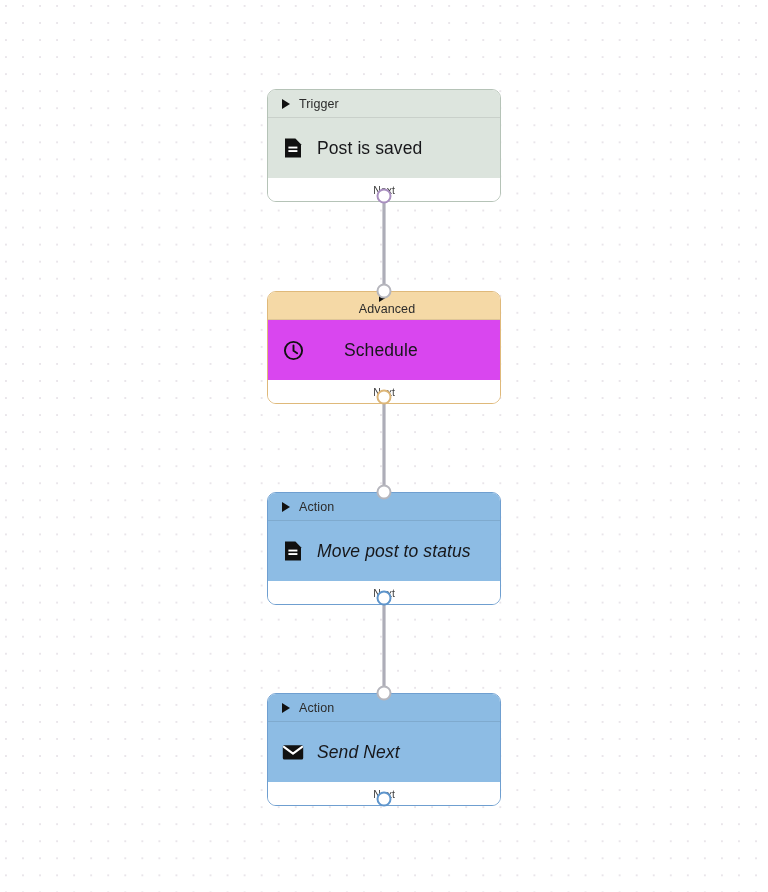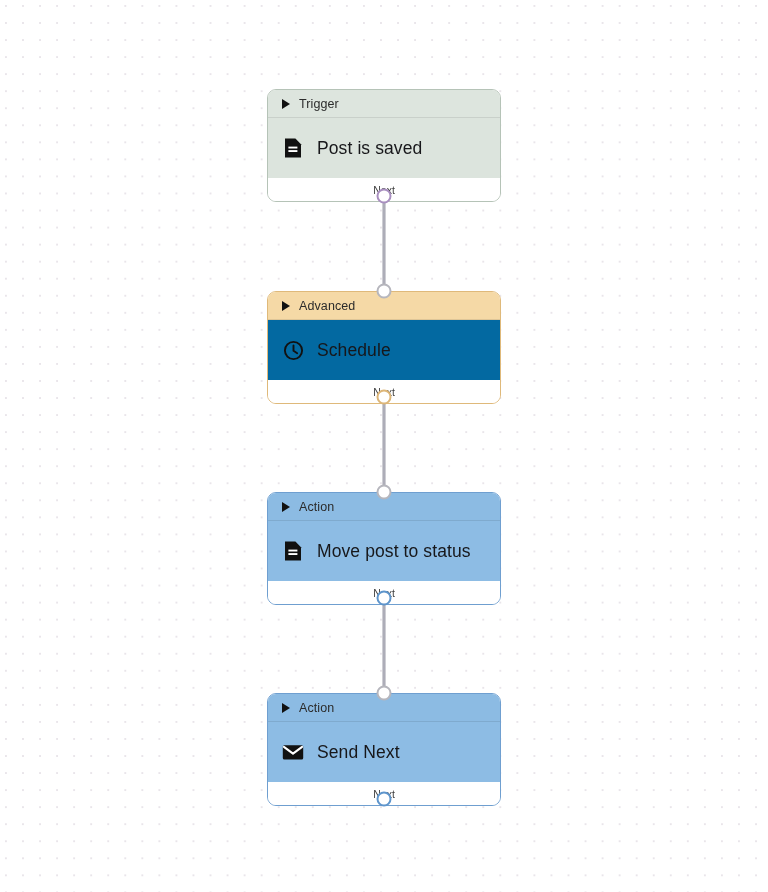--- a/index.html
+++ b/index.html
@@ -105,26 +105,26 @@
     color: #3d3d3d;
     box-sizing: border-box;
   }
 
   
   .node.theme-trigger  { border-color: #b5c3b7; }
   .node.theme-trigger  .node-header { background: #dde5de; }
   .node.theme-trigger  .node-body   { background: #dce4dd; }
 
   .node.theme-advanced { border-color: #dfb97a; }
-  .node.theme-advanced .node-header { background: #f5d9a6; }
-  .node.theme-advanced .node-body   { background: #0369a1; }
+  .node.theme-advanced .node-header { background: #f5d9a6; flex-direction: column; }
+  .node.theme-advanced .node-body   { background: #d946ef; gap: 27px; }
 
   .node.theme-action   { border-color: #6f9fd0; }
   .node.theme-action   .node-header { background: #8cbbe3; text-align: center; }
-  .node.theme-action   .node-body   { background: #8dbce4; }
+  .node.theme-action   .node-body   { background: #8dbce4; font-style: italic; }
 
   
   .port {
     position: absolute;
     width: 15px;
     height: 15px;
     border-radius: 50%;
     background: #ffffff;
     box-sizing: border-box;
     border: 2px solid #9aa0a6;

